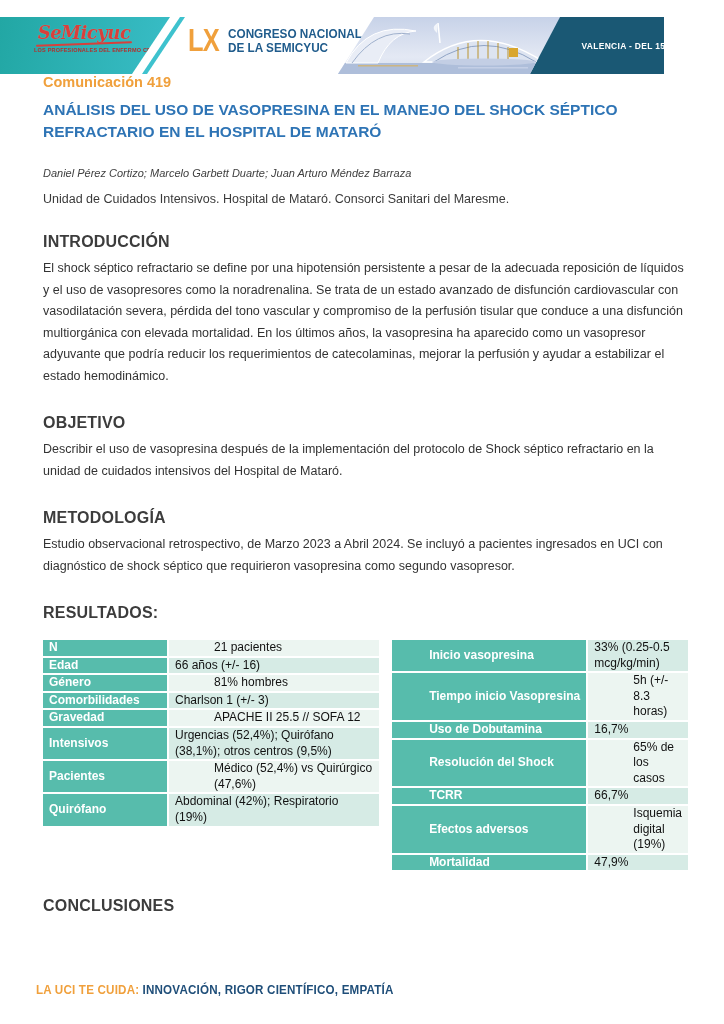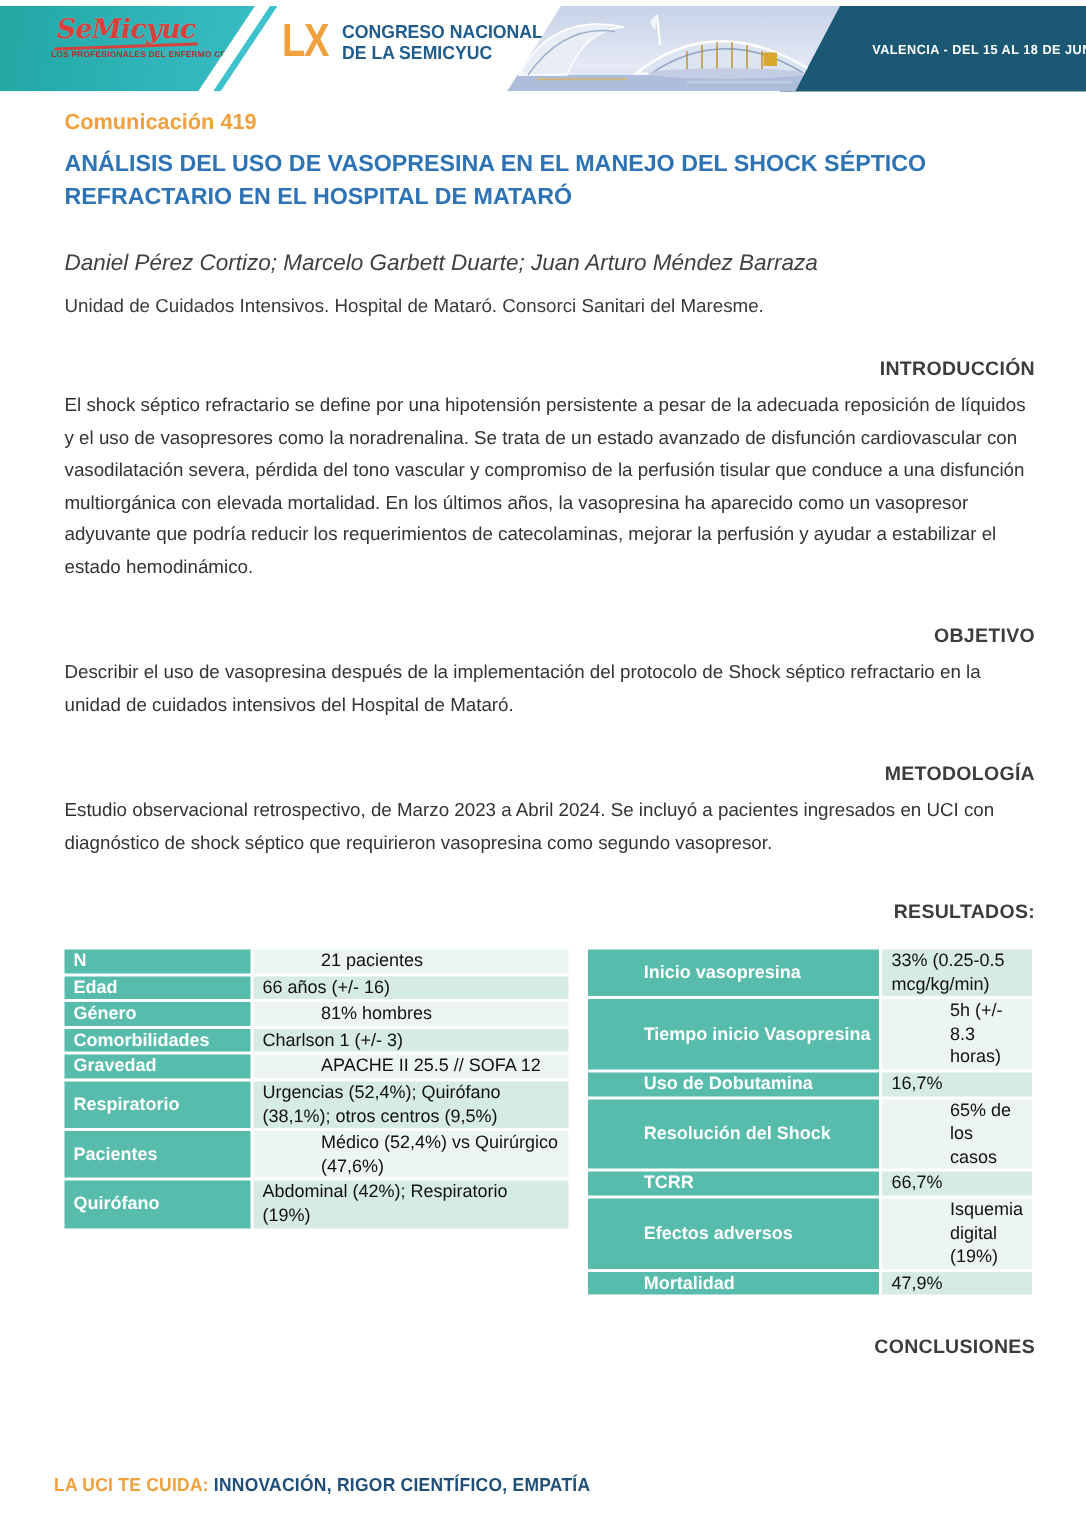--- a/index.html
+++ b/index.html
@@ -7,41 +7,41 @@
     --band-blue:#1A5874; --teal-start:#22A7A4; --teal-end:#3EC2CE;
     --logo-red:#D8403B; --table-label:#57BCAC; --value-pale:#ECF5F1;
     --value-tint:#D6EBE5; --footer-blue:#1F4E79; --text:#3A3A3A;
   }
   html,body{margin:0;padding:0;background:#888;}
   .page{
     position:relative;width:724px;height:1024px;background:#fff;margin:0 auto;
     font-family:"Liberation Sans", sans-serif;color:var(--text,#3A3A3A);overflow:hidden;
   }
   
-  .banner{position:absolute;top:4px;left:0;width:724px;height:57px;background:#fff;}
+  .banner{position:absolute;top:17px;left:0;width:664px;height:57px;background:#fff;}
   .logo-block{
     position:absolute;left:0;top:0;width:210px;height:57px;
     background:linear-gradient(100deg,var(--teal-start,#22A7A4),var(--teal-end,#3EC2CE));
     clip-path:polygon(0 0,170px 0,132px 57px,0 57px);
   }
   .slash-stripe{
     position:absolute;left:0;top:0;width:215px;height:57px;
     background:var(--teal-end,#3EC2CE);
     clip-path:polygon(180px 0,185px 0,147px 57px,142px 57px);
   }
   .logo-inner{position:absolute;left:34px;top:7px;width:100px;text-align:center;}
   .logo-script{
     font-family:"DejaVu Serif", serif;font-style:italic;font-weight:bold;
     font-size:18px;color:var(--logo-red,#D8403B);line-height:1;letter-spacing:-0.5px;
     text-shadow:0 0 1px rgba(255,255,255,.4);
   }
   .logo-underline{height:2px;background:var(--logo-red,#D8403B);border-radius:2px;
     margin:1px 2px 2px 2px;transform:rotate(-2deg);}
   .logo-tagline{font-size:5.5px;font-weight:bold;color:#B32F2B;letter-spacing:.2px;white-space:nowrap;}
-  .congress-title{position:absolute;left:188px;top:8px;display:flex;align-items:center;}
+  .congress-title{position:absolute;left:188px;top:8px;display:flex;align-items:flex-end;}
   .congress-numeral{
     font-size:31px;font-weight:bold;color:var(--accent-orange,#F0A03C);
     line-height:.95;transform:scaleX(.82);transform-origin:left top;letter-spacing:-1px;
   }
   .congress-lines{display:flex;flex-direction:column;margin-left:2px;margin-top:2px;}
   .congress-lines span{
     font-size:12.5px;font-weight:bold;color:var(--congress-blue,#205C8C);
     line-height:1.12;transform:scaleX(.94);transform-origin:left top;white-space:nowrap;
   }
   .venue-band{
@@ -52,23 +52,23 @@
     font-size:8.8px;font-weight:bold;color:#fff;letter-spacing:.35px;
     padding-left:64px;white-space:nowrap;transform:scaleX(.96);transform-origin:left center;
   }
   .photo{position:absolute;left:338px;top:0;width:222px;height:57px;
     clip-path:polygon(36px 0,222px 0,192px 57px,0 57px);}
   .photo svg{display:block;width:100%;height:100%;}
   
   .content{position:absolute;top:57px;left:43px;width:647px;}
   .comm{margin-top:17px;font-size:14.5px;font-weight:bold;color:var(--accent-orange,#F0A03C);}
   .doc-title{margin-top:9px;font-size:15.5px;font-weight:bold;color:var(--title-blue,#2E74B5);line-height:1.42;}
-  .authors{margin-top:24px;font-size:15px;font-style:italic;color:#404040;}
+  .authors{margin-top:24px;font-size:11px;font-style:italic;color:#404040;}
   .affiliation{margin-top:13px;font-size:12.5px;color:#3A3A3A;}
-  .section-heading{margin-top:27px;font-size:13px;font-weight:bold;color:#3C3C3C;letter-spacing:.2px;text-align:right;}
+  .section-heading{margin-top:27px;font-size:16px;font-weight:bold;color:#3C3C3C;letter-spacing:.2px;}
   .para{margin-top:7px;font-size:12.5px;line-height:1.72;color:#333;}
   
   .tables{display:flex;align-items:flex-start;gap:11px;margin-top:16px;}
   table{border-collapse:separate;border-spacing:2px;margin-left:-2px;}
   .tbl-left{width:347px;}
   .tbl-right{width:293px;}
   td{font-size:12px;padding:0 6px;height:15.5px;vertical-align:middle;line-height:1.3;}
   .cell-label{background:var(--table-label,#57BCAC);color:#fff;font-weight:bold;white-space:nowrap;}
   .tbl-left .cell-label{width:112px;}
   .tbl-right .cell-label{width:156px;padding-left:37px;}
@@ -191,21 +191,21 @@
             </tr>
             <tr>
               <td class="cell-label">Comorbilidades</td>
               <td class="cell-value tint">Charlson 1 (+/- 3)</td>
             </tr>
             <tr>
               <td class="cell-label">Gravedad</td>
               <td class="cell-value pale">APACHE II 25.5 // SOFA 12</td>
             </tr>
             <tr>
-              <td class="cell-label">Respiratorio</td>
+              <td class="cell-label">Intensivos</td>
               <td class="cell-value tint">Urgencias (52,4%); Quirófano (38,1%); otros centros (9,5%)</td>
             </tr>
             <tr>
               <td class="cell-label">Pacientes</td>
               <td class="cell-value pale">Médico (52,4%) vs Quirúrgico (47,6%)</td>
             </tr>
             <tr>
               <td class="cell-label">Quirófano</td>
               <td class="cell-value tint">Abdominal (42%); Respiratorio (19%)</td>
             </tr>

